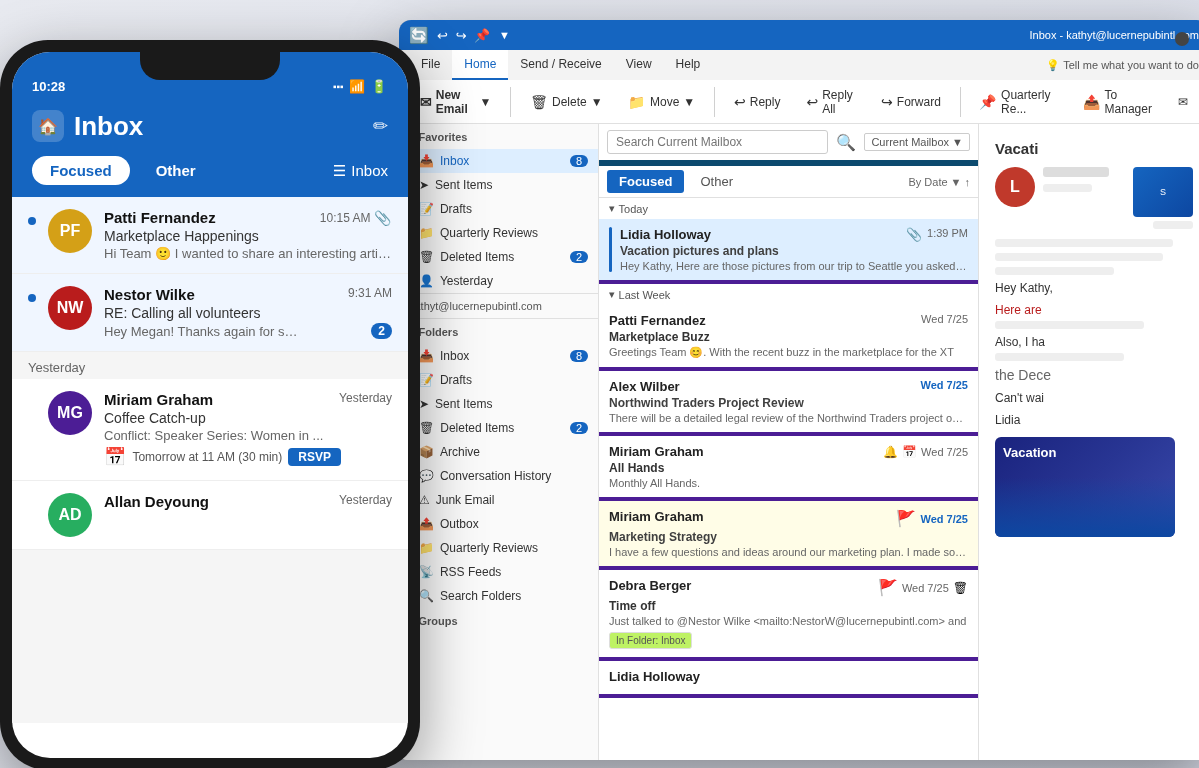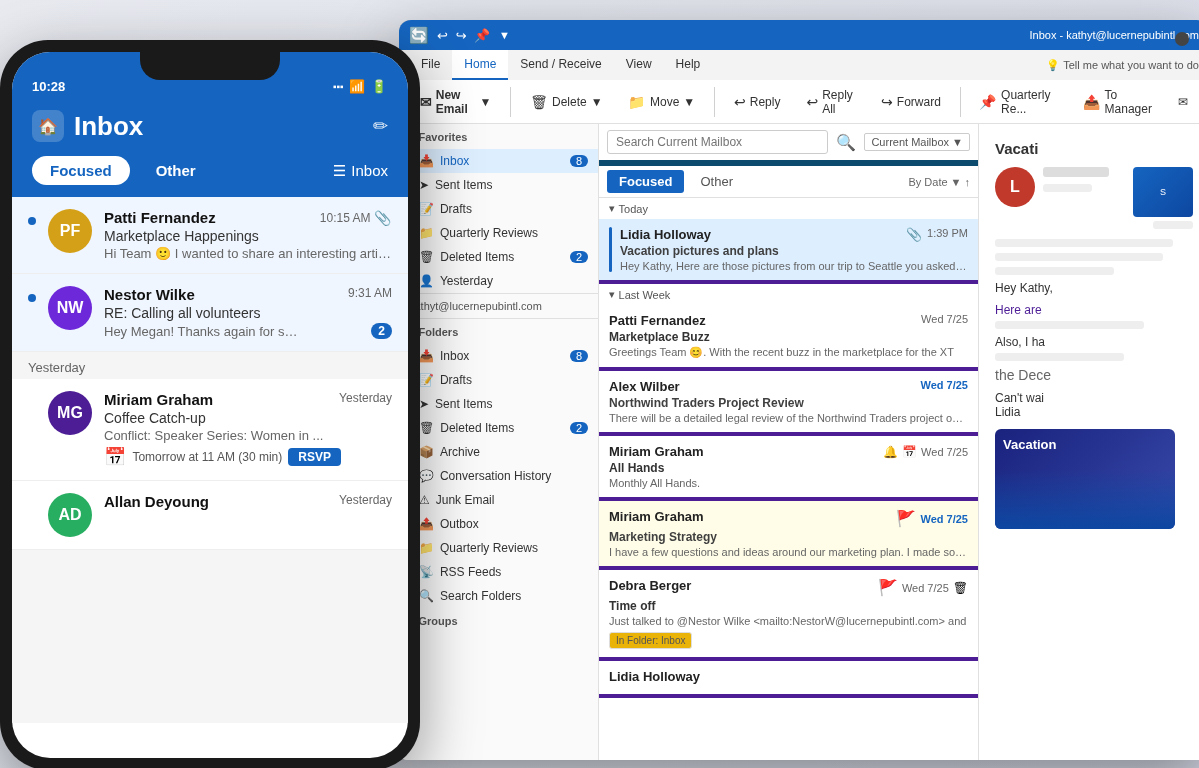--- a/index.html
+++ b/index.html
@@ -143,21 +143,21 @@
       flex-shrink: 0;
       display: flex;
       align-items: center;
       justify-content: center;
       font-size: 16px;
       font-weight: bold;
       color: white;
       overflow: hidden;
     }
     .avatar-patti { background: #d4a017; }
-    .avatar-nestor { background: #6d28d9; }
+    .avatar-nestor { background: #b91c1c; }
     .avatar-miriam { background: #4c1d95; }
     .avatar-allan { background: #27ae60; }
     .unread-dot {
       width: 8px;
       height: 8px;
       border-radius: 50%;
       background: #1565c0;
       margin-top: 8px;
       flex-shrink: 0;
     }
@@ -475,21 +475,21 @@
     .vacation-title {
       font-size: 13px;
       font-weight: 700;
       color: white;
       position: absolute;
       top: 8px;
       left: 8px;
     }
 
     .in-folder-badge {
-      background: #eab308;
+      background: #bef264;
       border: 1px solid #ddd;
       border-radius: 3px;
       padding: 2px 6px;
       font-size: 10px;
       color: #555;
       display: inline-block;
     }
 
     
     .message-list::-webkit-scrollbar { width: 6px; }
@@ -800,28 +800,28 @@
               <div style="height:8px;background:#eee;border-radius:3px;width:40px;font-size:9px;color:#666;text-align:center;line-height:8px;"></div>
             </div>
           </div>
 
           <div style="height:8px;background:#eee;border-radius:3px;width:90%;margin-bottom:6px;"></div>
           <div style="height:8px;background:#eee;border-radius:3px;width:85%;margin-bottom:6px;"></div>
           <div style="height:8px;background:#eee;border-radius:3px;width:60%;margin-bottom:6px;"></div>
 
           <div style="font-size:12px;color:#333;margin-bottom:8px;">Hey Kathy,</div>
 
-          <div style="font-size:12px;color:#4c1d95;margin-bottom:4px;">Here are</div>
+          <div style="font-size:12px;color:#b91c1c;margin-bottom:4px;">Here are</div>
           <div style="height:8px;background:#eee;border-radius:3px;width:75%;margin-bottom:6px;"></div>
 
           <div style="font-size:12px;color:#333;margin-bottom:4px;">Also, I ha</div>
           <div style="height:8px;background:#eee;border-radius:3px;width:65%;margin-bottom:6px;"></div>
           <div style="font-size:14px;color:#666;margin-bottom:8px;">the Dece</div>
 
-          <div style="font-size:12px;color:#333;">Can't wai</div>
+          <div style="font-size:12px;color:#333;margin-bottom:8px;">Can't wai</div>
 
           <div style="font-size:12px;color:#333;margin-bottom:8px;">Lidia</div>
 
           <div class="reading-city-img">
             <div class="vacation-title">Vacation</div>
             <div class="city-skyline"></div>
           </div>
         </div>
       </div>
 

